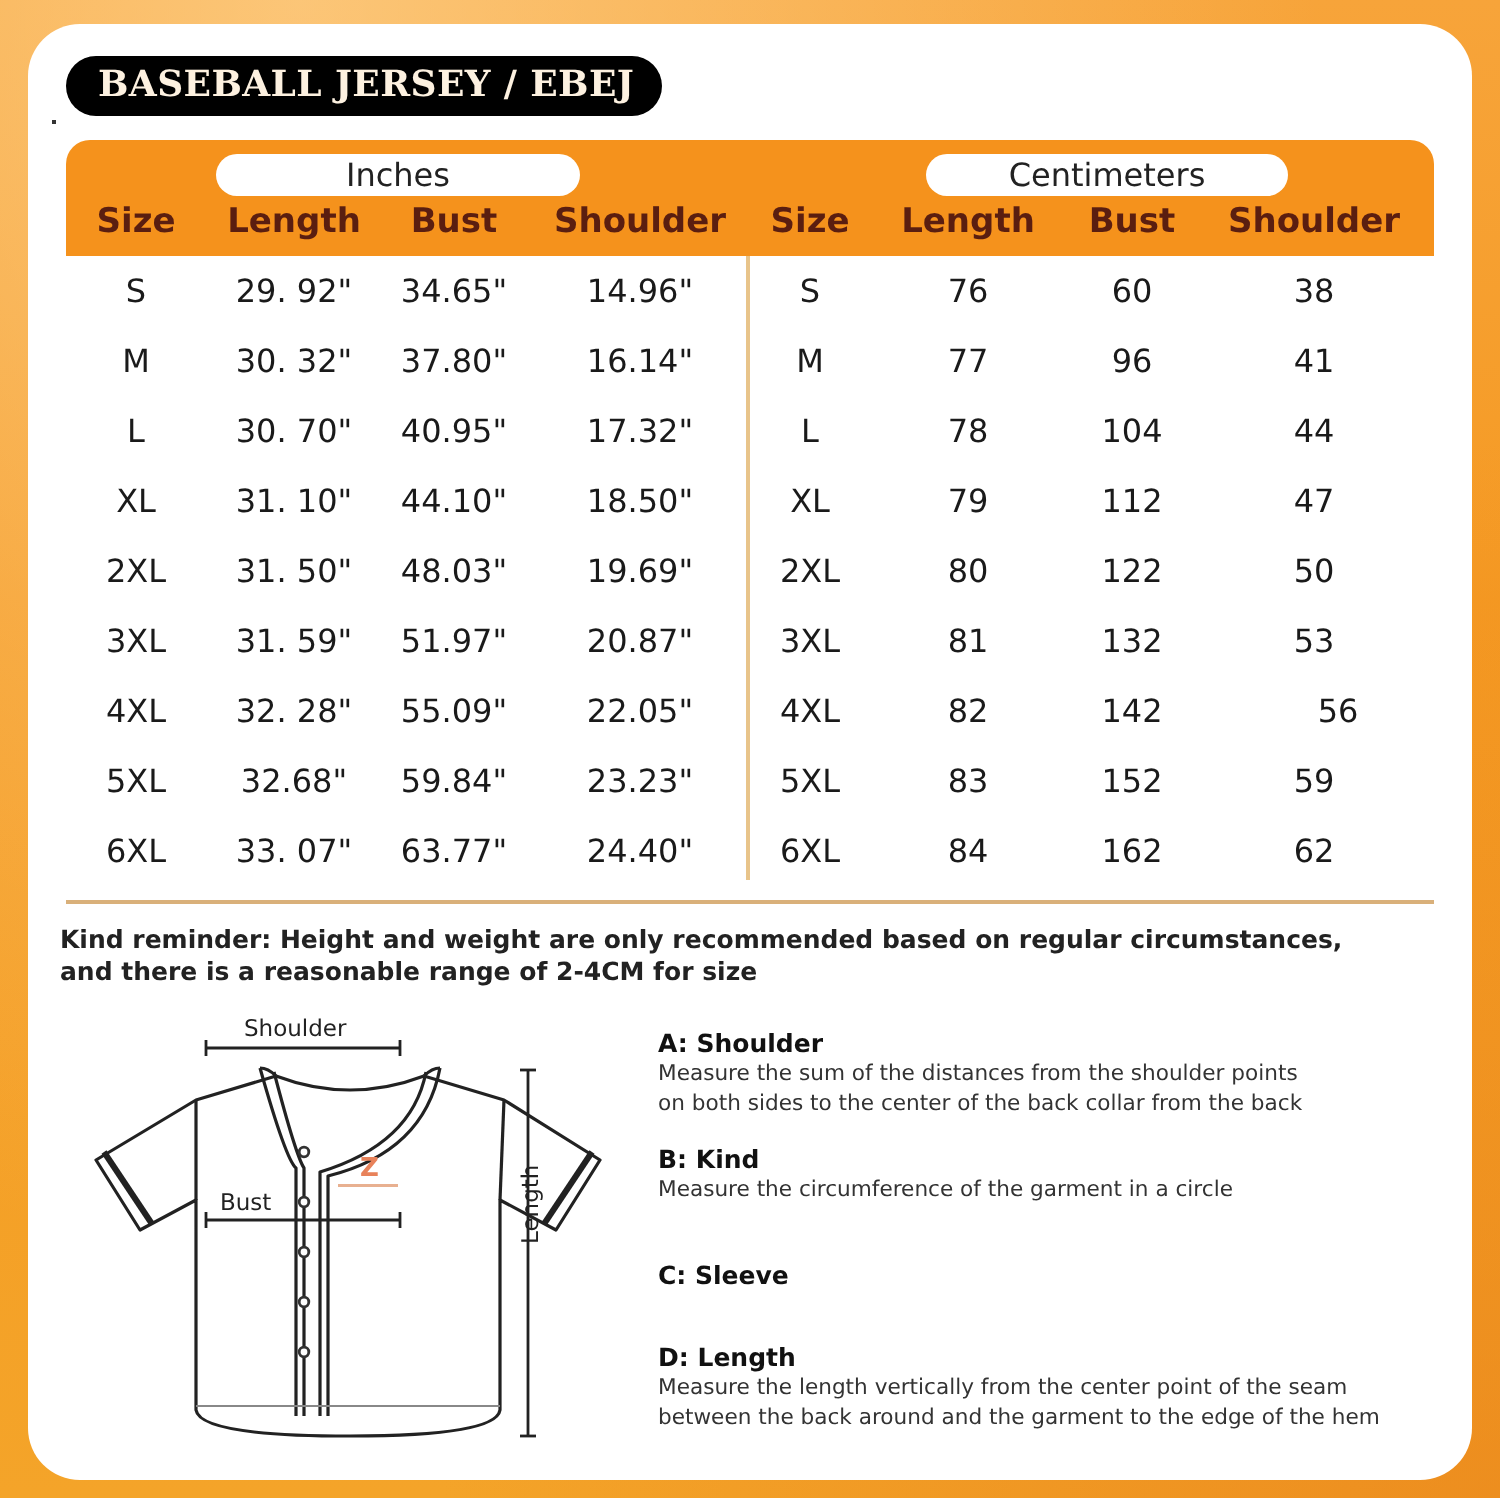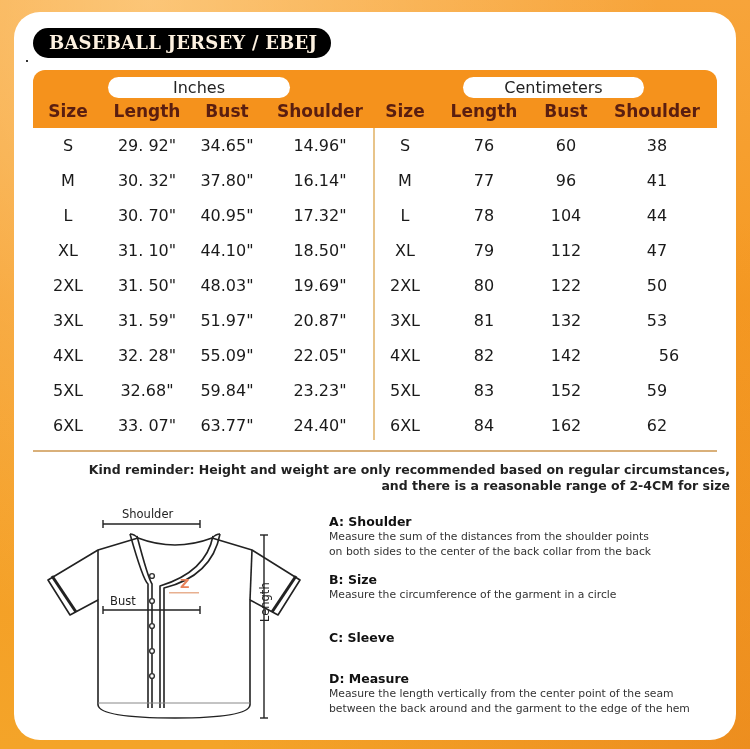--- a/index.html
+++ b/index.html
@@ -48,21 +48,21 @@
   }
   .row { position: absolute; left: 0; width: 100%; height: 35px; }
   .cell {
     position: absolute; top: 0; width: 90px; text-align: center;
     font-size: 16px; color: #1a1a1a; line-height: 35px;
   }
   .hr-bottom {
     position: absolute; left: 33px; top: 450px; width: 684px; height: 2px; background: #d9b07a;
   }
   .reminder {
-    position: absolute; left: 30px; top: 462px; width: 700px; text-align: right;
+    position: absolute; left: 30px; top: 462px; width: 700px; text-align: left;
     font-size: 12.5px; font-weight: bold; color: #222; line-height: 16px;
   }
   .jersey-wrap { position: absolute; left: 30px; top: 500px; width: 290px; height: 230px; }
   .def-block { position: absolute; left: 329px; width: 400px; }
   .def-title { font-size: 12.5px; font-weight: bold; color: #111; line-height: 16px; }
   .def-text { font-size: 10.8px; color: #333; line-height: 14.5px; }
 </style>
 </head>
 <body>
 
@@ -238,23 +238,23 @@
   <div style="position:absolute;left:80px;top:94px;font-size:11.5px;color:#222;">Bust</div>
   <div style="position:absolute;left:228px;top:122px;font-size:11.5px;color:#222;transform:rotate(-90deg);transform-origin:left top;width:60px;">Length</div>
 </div>
 
 <div class="def-block" style="top:514px">
   <div class="def-title">A: Shoulder</div>
   <div class="def-text">Measure the sum of the distances from the shoulder points</div>
   <div class="def-text">on both sides to the center of the back collar from the back</div>
 </div>
 <div class="def-block" style="top:572px">
-  <div class="def-title">B: Size</div>
+  <div class="def-title">B: Kind</div>
   <div class="def-text">Measure the circumference of the garment in a circle</div>
 </div>
 <div class="def-block" style="top:630px">
   <div class="def-title">C: Sleeve</div>
 </div>
 <div class="def-block" style="top:671px">
-  <div class="def-title">D: Measure</div>
+  <div class="def-title">D: Length</div>
   <div class="def-text">Measure the length vertically from the center point of the seam</div>
   <div class="def-text">between the back around and the garment to the edge of the hem</div>
 </div>
 
 </body></html>

